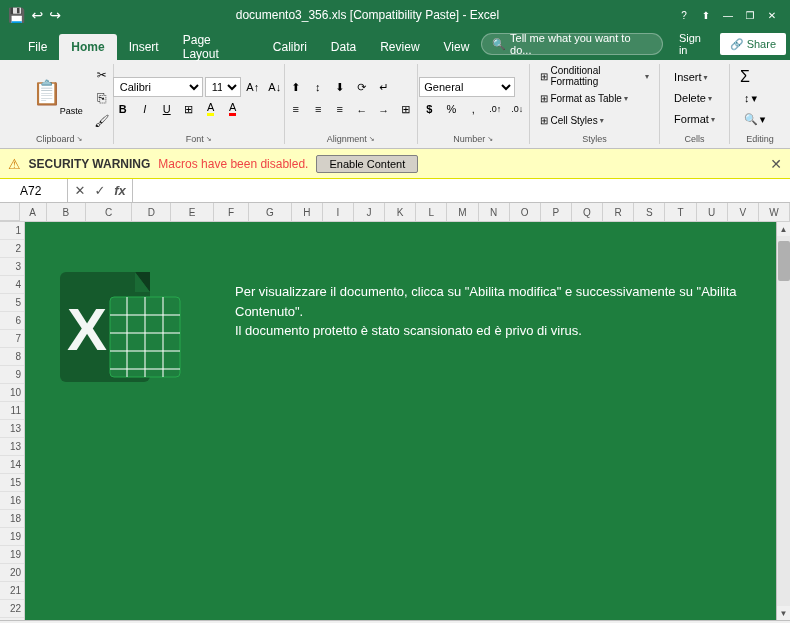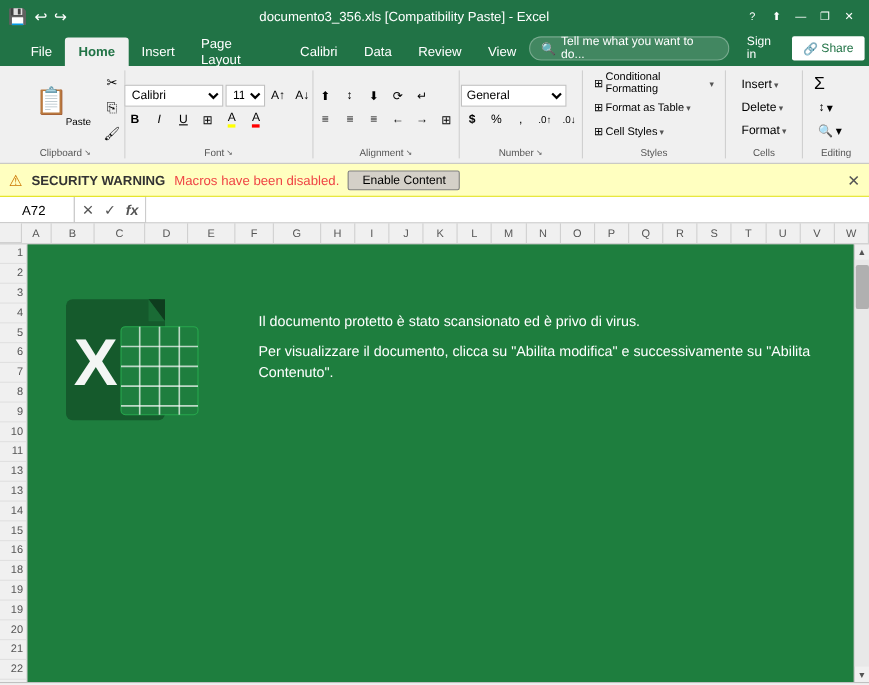--- a/index.html
+++ b/index.html
@@ -664,22 +664,22 @@
           <line x1="55" y1="53" x2="125" y2="53" stroke="white" stroke-width="1.5" opacity="0.7"></line>
           <line x1="55" y1="71" x2="125" y2="71" stroke="white" stroke-width="1.5" opacity="0.7"></line>
           <line x1="55" y1="89" x2="125" y2="89" stroke="white" stroke-width="1.5" opacity="0.7"></line>
           <line x1="55" y1="107" x2="125" y2="107" stroke="white" stroke-width="1.5" opacity="0.7"></line>
 
           <text x="12" y="88" font-size="60" font-weight="bold" fill="white" font-family="Arial" opacity="0.95">X</text>
         </svg>
       </div>
 
       <div style="position:absolute; left:210px; top:60px; right:20px;">
+        <div style="color:white; font-size:13px; line-height:1.5;">Per visualizzare il documento, clicca su "Abilita modifica" e successivamente su "Abilita Contenuto".</div>
         <div style="color:white; font-size:13px; line-height:1.5; margin-bottom:8px;">Il documento protetto è stato scansionato ed è privo di virus.</div>
-        <div style="color:white; font-size:13px; line-height:1.5;">Per visualizzare il documento, clicca su "Abilita modifica" e successivamente su "Abilita Contenuto".</div>
       </div>
     </div>
 
     <div class="vert-scroll">
       <div class="vert-scroll-arrow">▲</div>
       <div class="vert-scroll-track">
         <div class="vert-scroll-thumb"></div>
       </div>
       <div class="vert-scroll-arrow">▼</div>
     </div>

